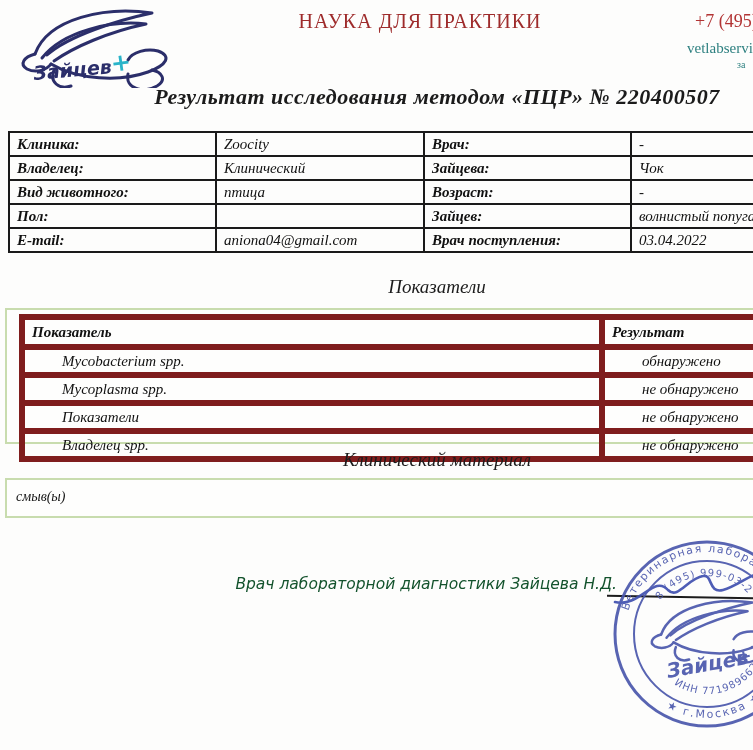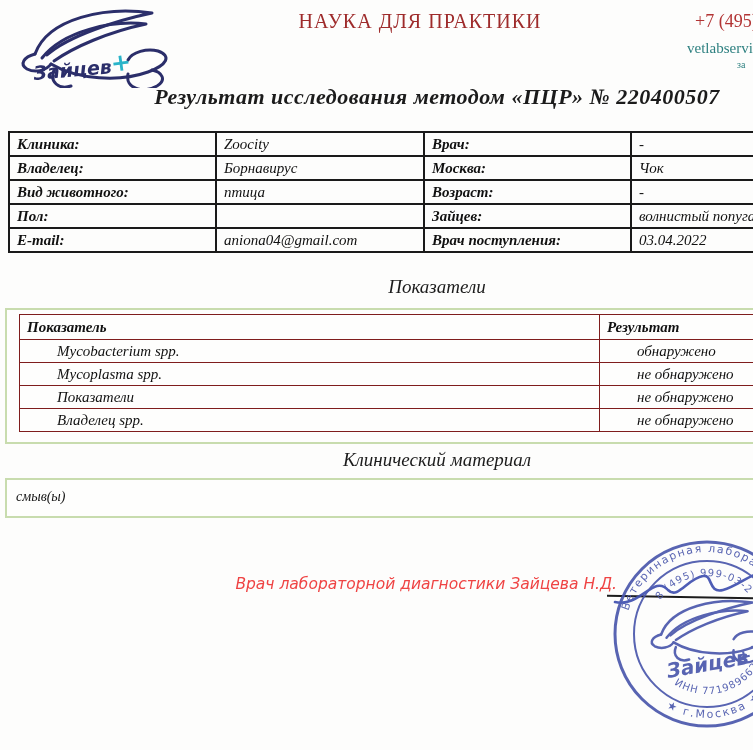--- a/index.html
+++ b/index.html
@@ -33,27 +33,27 @@
   #material-heading{top:449px;}
 
   
   .green-box{position:absolute;left:5px;width:866px;border:2px solid #c8dcae;background:#fefefd;}
   #indicators-box{top:308px;height:132px;padding:0;}
   #material-box{top:478px;height:36px;}
   .material-value{font-style:italic;font-size:14px;color:#161616;padding:9px 0 0 9px;}
 
   
   .res-table{position:absolute;left:12px;top:4px;width:848px;border-collapse:collapse;table-layout:fixed;}
-  .res-table td{border:1px solid #7f1d1d;font-size:15px;padding:0 0 0 7px;vertical-align:middle;color:#111;}
+  .res-table td{border:6px solid #7f1d1d;font-size:15px;padding:0 0 0 7px;vertical-align:middle;color:#111;}
   .res-table tr.hdr td{height:24px;font-weight:bold;font-style:italic;}
   .res-table tr.row td{height:22px;font-style:italic;padding-left:37px;}
 
   
   .sign-label{position:absolute;left:0;top:575px;width:617px;text-align:right;
-       font-family:"DejaVu Sans",sans-serif;font-style:italic;font-size:15.5px;color:#ef4444;z-index:1;}
+       font-family:"DejaVu Sans",sans-serif;font-style:italic;font-size:15.5px;color:#14532d;z-index:1;}
   .sign-line{position:absolute;left:607px;top:596px;width:146px;height:2px;background:#1c1c1c;
        transform:rotate(1deg);z-index:2;}
   .stamp{position:absolute;left:610px;top:536px;width:200px;height:200px;z-index:3;opacity:.92;}
 </style>
 </head>
 <body>
 
 <div id="page">
 
   <svg class="logo" viewBox="0 0 170 86">
@@ -85,22 +85,22 @@
       </colgroup>
     <tbody>
       <tr>
         <td class="lbl">Клиника:</td>
         <td class="val">Zoocity</td>
         <td class="lbl">Врач:</td>
         <td class="val">-</td>
       </tr>
       <tr>
         <td class="lbl">Владелец:</td>
-        <td class="val">Борнавирус</td>
-        <td class="lbl">Москва:</td>
+        <td class="val">Клинический</td>
+        <td class="lbl">Зайцева:</td>
         <td class="val">Чок</td>
       </tr>
       <tr>
         <td class="lbl">Вид животного:</td>
         <td class="val">птица</td>
         <td class="lbl">Возраст:</td>
         <td class="val">-</td>
       </tr>
       <tr>
         <td class="lbl">Пол:</td>

